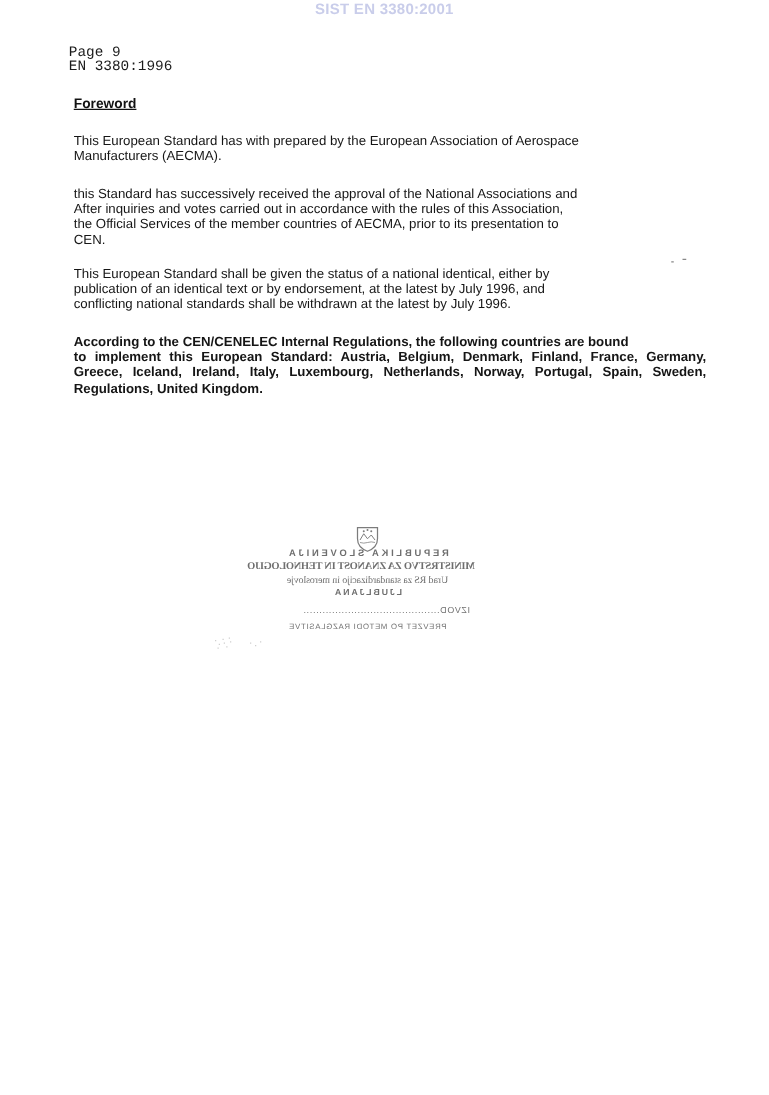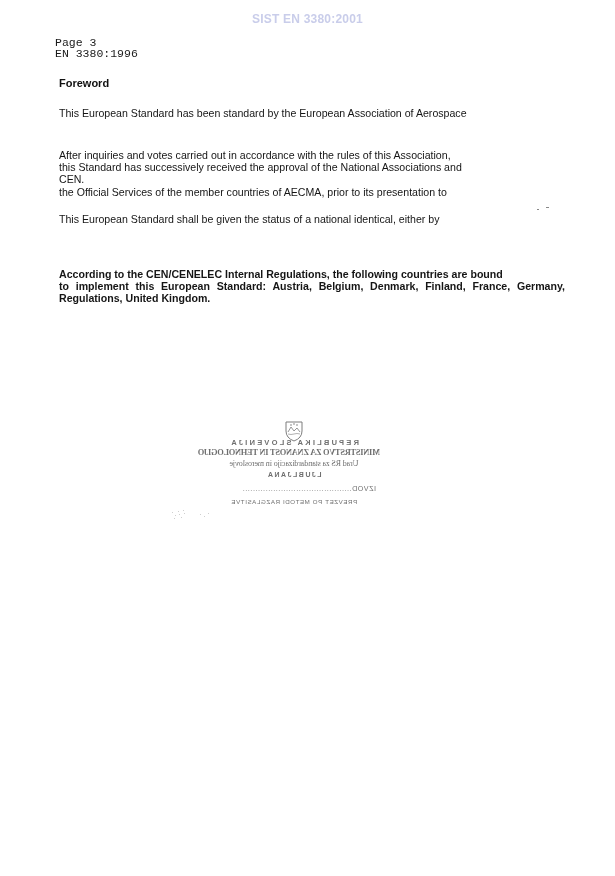--- a/index.html
+++ b/index.html
@@ -10,21 +10,21 @@
     body {
       width: 615px;
       height: 876px;
       position: relative;
       overflow: hidden;
       font-family: "Liberation Sans", "DejaVu Sans", sans-serif;
       color: #111111;
     }
     .watermark {
       position: absolute;
-      top: 12px;
+      top: 0px;
       left: 0;
       width: 615px;
       text-align: center;
       font-family: "Liberation Sans", sans-serif;
       font-weight: bold;
       font-size: 12px;
       color: #c9cdea;
       letter-spacing: 0.2px;
       line-height: 14px;
     }
@@ -37,20 +37,21 @@
       line-height: 11px;
       color: #1a1a1a;
     }
     .heading {
       position: absolute;
       left: 59px;
       top: 77px;
       font-weight: bold;
       font-size: 11px;
       color: #111;
+      text-decoration: underline;
     }
     .para {
       position: absolute;
       left: 59px;
       font-size: 10.6px;
       line-height: 12.2px;
       color: #151515;
       white-space: nowrap;
     }
     .para .line { display: block; }
@@ -117,49 +118,53 @@
       height: 1px;
       background: #777;
     }
   </style>
 </head>
 <body>
 
 <div class="watermark">SIST EN 3380:2001</div>
 
 <div class="page-header">
-  <div>Page 3</div>
+  <div>Page 9</div>
   <div>EN 3380:1996</div>
 </div>
 
 <div class="heading">Foreword</div>
 
 <div class="para" style="top:107px;">
-  <span class="line">This European Standard has been standard by the European Association of Aerospace</span>
+  <span class="line">This European Standard has with prepared by the European Association of Aerospace</span>
+  <span class="line">Manufacturers (AECMA).</span>
 </div>
 
 <div class="para" style="top:149px;">
+  <span class="line">this Standard has successively received the approval of the National Associations and</span>
   <span class="line">After inquiries and votes carried out in accordance with the rules of this Association,</span>
-  <span class="line">this Standard has successively received the approval of the National Associations and</span>
+  <span class="line">the Official Services of the member countries of AECMA, prior to its presentation to</span>
   <span class="line">CEN.</span>
-  <span class="line">the Official Services of the member countries of AECMA, prior to its presentation to</span>
 </div>
 
 <div class="para" style="top:213px;">
   <span class="line">This European Standard shall be given the status of a national identical, either by</span>
+  <span class="line">publication of an identical text or by endorsement, at the latest by July 1996, and</span>
+  <span class="line">conflicting national standards shall be withdrawn at the latest by July 1996.</span>
 </div>
 
 <div class="specks">
   <span style="left:0;top:2px;width:2px;"></span>
   <span style="left:9px;top:0;width:3px;"></span>
 </div>
 
 <div class="para" style="top:268px;font-weight:bold;">
   <span class="line">According to the CEN/CENELEC Internal Regulations, the following countries are bound</span>
   <span class="justify-line">to implement this European Standard: Austria, Belgium, Denmark, Finland, France, Germany,</span>
+  <span class="justify-line">Greece, Iceland, Ireland, Italy, Luxembourg, Netherlands, Norway, Portugal, Spain, Sweden,</span>
   <span class="line">Regulations, United Kingdom.</span>
 </div>
 
 <div class="stamp">
   <svg class="crest" viewBox="0 0 20 22">
     <path d="M2 2 L18 2 L18 11 Q18 18 10 21 Q2 18 2 11 Z" fill="none" stroke="#666" stroke-width="1"></path>
     <path d="M4 12 L7 8 L10 11 L13 7 L16 12" fill="none" stroke="#666" stroke-width="0.8"></path>
     <path d="M4 14 Q7 13 10 14 Q13 15 16 14" fill="none" stroke="#666" stroke-width="0.6"></path>
     <circle cx="7" cy="5" r="0.8" fill="#666"></circle>
     <circle cx="10" cy="4" r="0.8" fill="#666"></circle>

